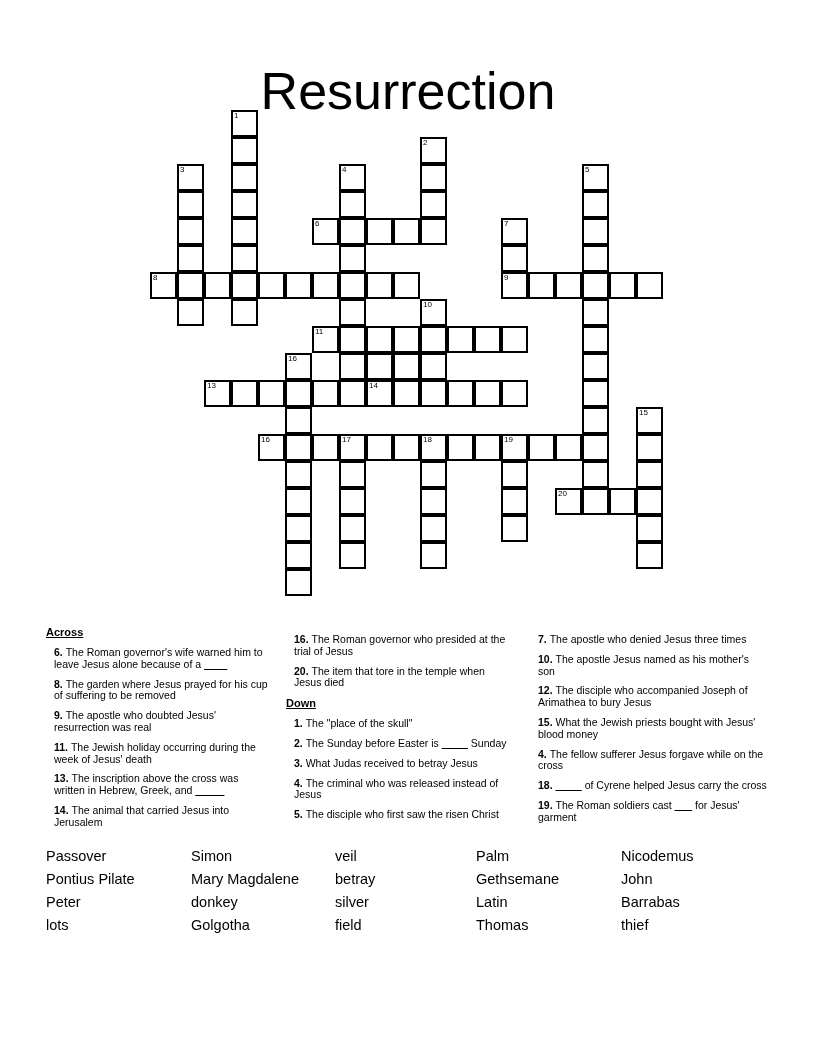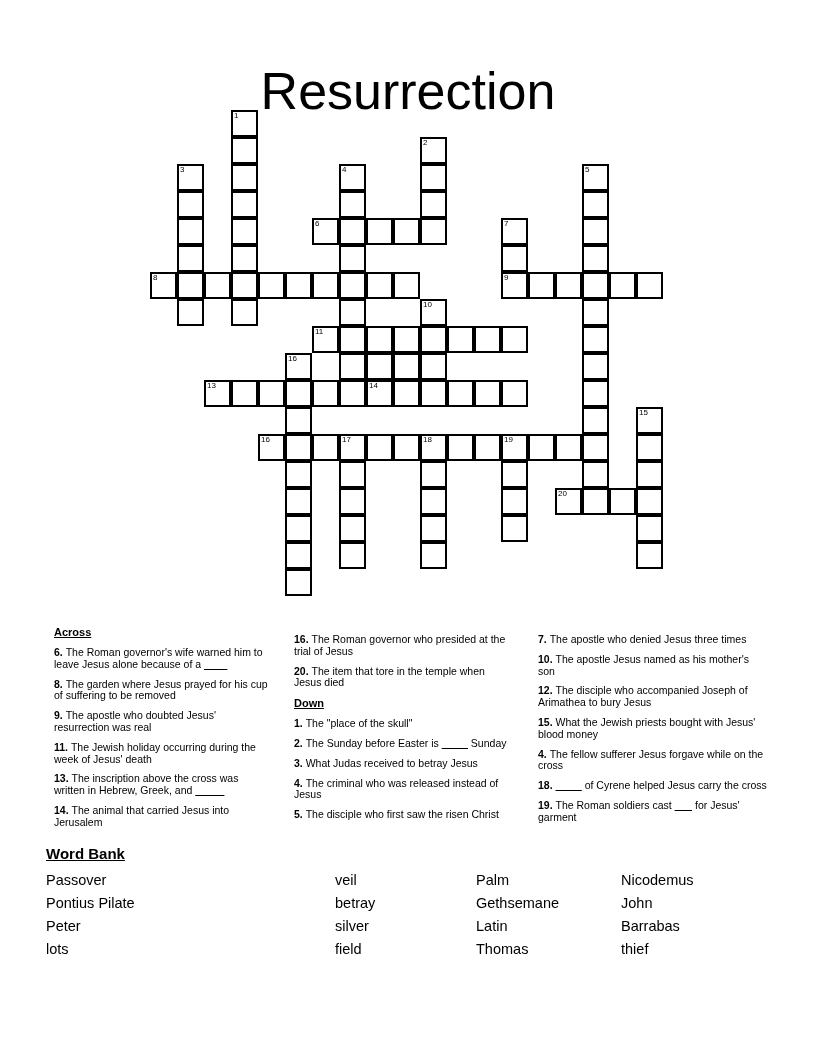--- a/index.html
+++ b/index.html
@@ -77,21 +77,20 @@
   #clue-col-2 { left: 240px; width: 232px; }
   #clue-col-3 { left: 484px; width: 246px; }
 
   .section-head {
     font-weight: bold;
     text-decoration: underline;
     font-size: 11px;
     line-height: 13px;
     display: block;
     margin-bottom: 1px;
-    margin-left: 8px;
   }
   .clue {
     display: block;
     margin: 8px;
     padding: 0;
   }
   .clue b { font-weight: bold; }
   .blank {
     text-decoration: underline;
     letter-spacing: 0px;
@@ -320,28 +319,33 @@
         <span class="clue"><b>10. </b>The apostle Jesus named as his mother's son</span>
         <span class="clue"><b>12. </b>The disciple who accompanied Joseph of Arimathea to bury Jesus</span>
         <span class="clue"><b>15. </b>What the Jewish priests bought with Jesus' blood money</span>
         <span class="clue"><b>4. </b>The fellow sufferer Jesus forgave while on the cross</span>
         <span class="clue"><b>18. </b><span class="blank">&nbsp;&nbsp;&nbsp;&nbsp;&nbsp;&nbsp;&nbsp;&nbsp;&nbsp;</span> of Cyrene helped Jesus carry the cross</span>
         <span class="clue"><b>19. </b>The Roman soldiers cast <span class="blank">&nbsp;&nbsp;&nbsp;&nbsp;&nbsp;&nbsp;</span> for Jesus' garment</span>
       </div>
   </div>
 
   <div id="wordbank">
-    <span id="wordbank-title">Word Bank</span>
     <div id="wordbank-grid" style="height: 92px;">
         <div class="wb-col wb-col-0">
           <span class="wb-item">Passover</span>
           <span class="wb-item">Pontius Pilate</span>
           <span class="wb-item">Peter</span>
           <span class="wb-item">lots</span>
         </div>
+        <div class="wb-col wb-col-1">
+          <span class="wb-item">Simon</span>
+          <span class="wb-item">Mary Magdalene</span>
+          <span class="wb-item">donkey</span>
+          <span class="wb-item">Golgotha</span>
+        </div>
         <div class="wb-col wb-col-2">
           <span class="wb-item">veil</span>
           <span class="wb-item">betray</span>
           <span class="wb-item">silver</span>
           <span class="wb-item">field</span>
         </div>
         <div class="wb-col wb-col-3">
           <span class="wb-item">Palm</span>
           <span class="wb-item">Gethsemane</span>
           <span class="wb-item">Latin</span>

